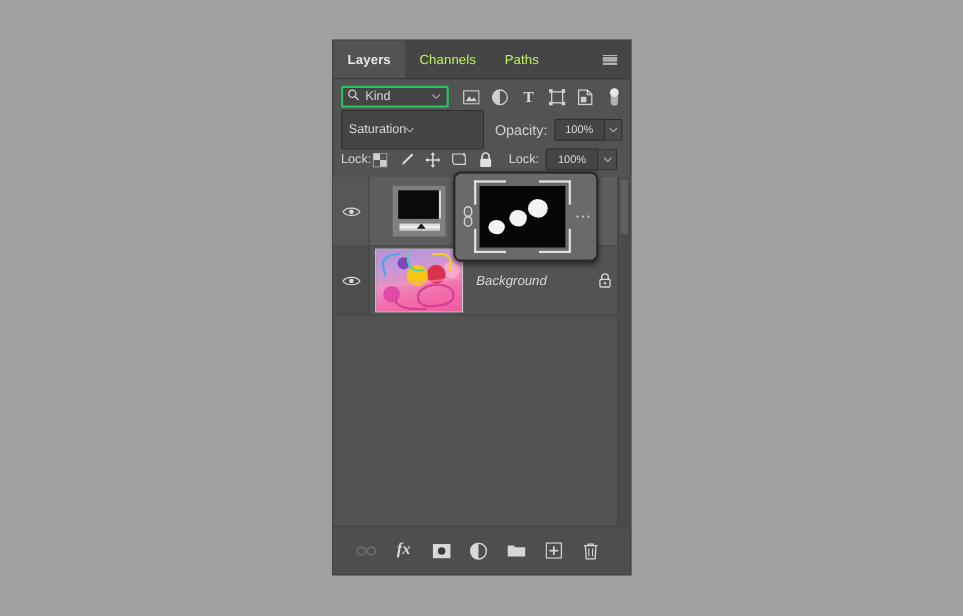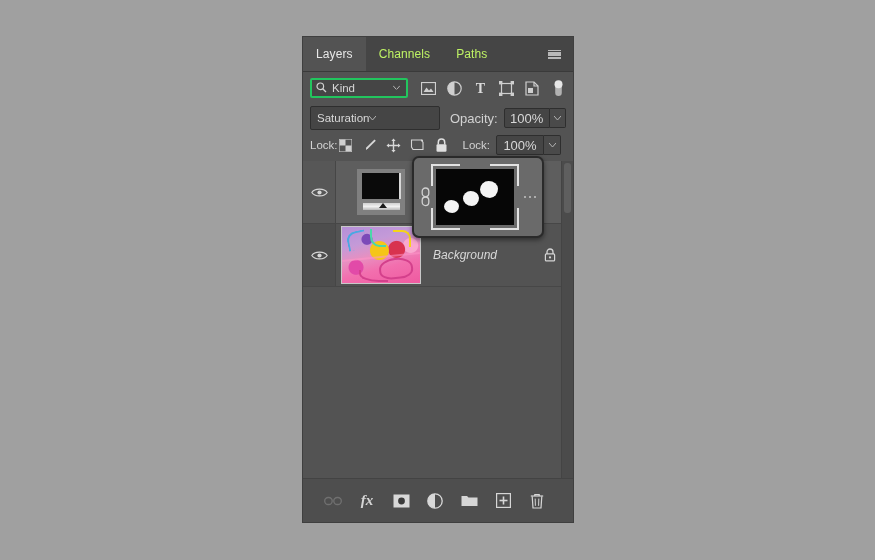--- a/index.html
+++ b/index.html
@@ -42,21 +42,21 @@
     padding: 0 13px;
     font-size: 12px;
     color: #bef264;
     letter-spacing: .1px;
     cursor: default;
     user-select: none;
   }
   .tab.active {
     background: #535353;
     color: #e8e8e8;
-    font-weight: normal;
+    font-weight: bold;
   }
   .panel-menu {
     position: absolute;
     right: 8px;
     top: 0;
     bottom: 0;
     width: 22px;
     display: flex;
     align-items: center;
     justify-content: center;
@@ -127,21 +127,21 @@
   
   .blend-row {
     height: 28px;
     display: flex;
     align-items: center;
     padding: 0 7px;
     box-sizing: border-box;
   }
   .blend-select {
     width: 135px;
-    height: 24px;
+    height: 36px;
     background: #454545;
     border: 1px solid #2e2e2e;
     border-radius: 2px;
     display: flex;
     align-items: center;
     padding: 0 6px;
     box-sizing: border-box;
     position: relative;
   }
   .blend-select .lbl {
@@ -159,21 +159,21 @@
     width: 48px;
     background: #454545;
     border: 1px solid #2e2e2e;
     border-radius: 2px 0 0 2px;
     display: flex;
     align-items: center;
     justify-content: center;
     box-sizing: border-box;
   }
   .num-field span {
-    font-size: 13px;
+    font-size: 10px;
     color: #d8d8d8;
   }
   .num-caret {
     height: 20px;
     width: 17px;
     background: #4a4a4a;
     border: 1px solid #2e2e2e;
     border-left: none;
     border-radius: 0 2px 2px 0;
     display: flex;

